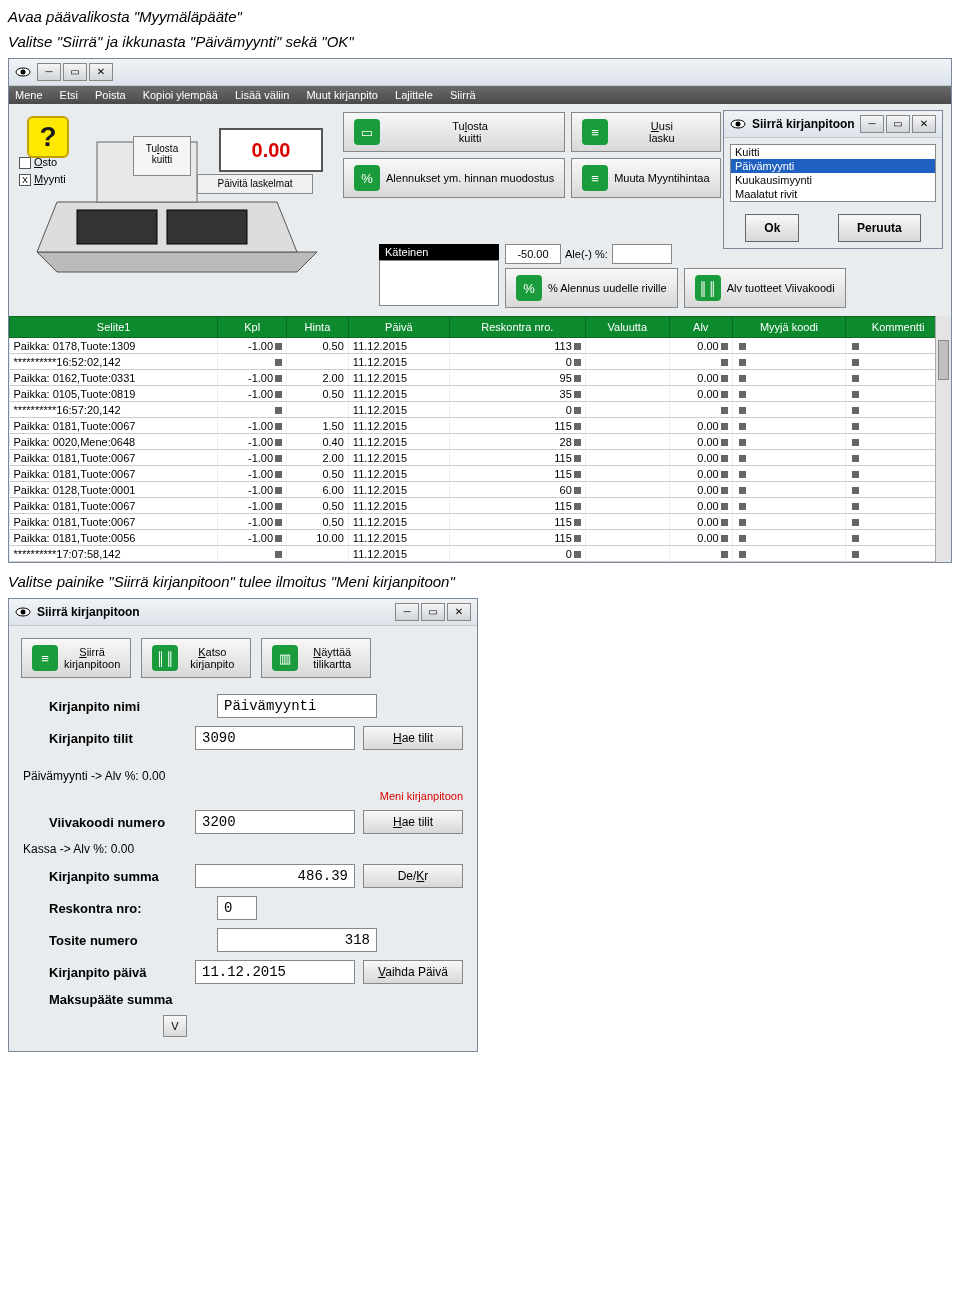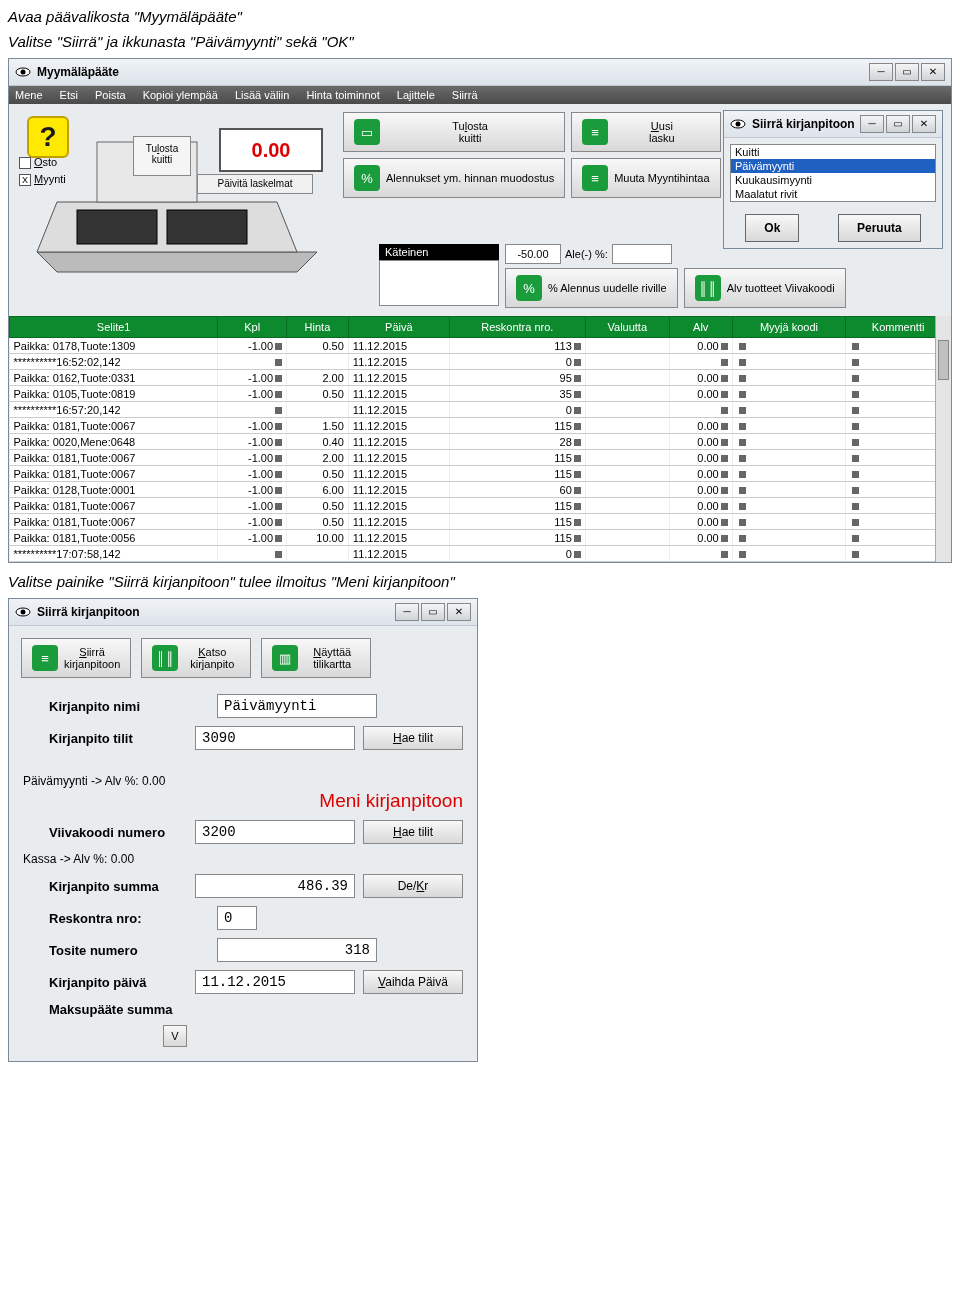--- a/index.html
+++ b/index.html
@@ -58,50 +58,49 @@
 
 .win2 { width: 470px; }
 .btnrow2 { display: flex; gap: 10px; padding: 12px; }
 .form2 { padding: 4px 14px 14px 14px; }
 .frow { display: flex; align-items: center; margin-bottom: 8px; gap: 8px; }
 .flabel { width: 160px; font-size: 13px; }
 .bold { font-weight: bold; margin-left: 26px; }
 .finput { border: 1px solid #888; background: #fff; padding: 3px 6px; font-family: 'Courier New', monospace; font-size: 14px; width: 160px; height: 24px; }
 .finput.r { text-align: right; }
 .fbtn { background: linear-gradient(#f8f8f8,#d8d8d8); border: 1px solid #888; padding: 4px 10px; font-size: 12px; min-width: 100px; cursor: pointer; }
-.red { color: #d00; font-size: 19px; margin-top: 32px; }
+.red { color: #d00; font-size: 11px; margin-top: 32px; }
 .note { font-size: 12px; margin-bottom: 8px; }
 .vbtn { width: 24px; height: 22px; border: 1px solid #888; background: linear-gradient(#f8f8f8,#d8d8d8); text-align: center; line-height: 20px; font-size: 11px; margin-left: 140px; }
 </style>
 </head>
 <body>
 
 <p class="instr">Avaa päävalikosta "Myymäläpääte"</p>
 <p class="instr">Valitse "Siirrä" ja ikkunasta "Päivämyynti" sekä "OK"</p>
 
 <div class="window">
   <div class="titlebar">
     <svg class="eye" viewBox="0 0 16 16">
         <ellipse cx="8" cy="8" rx="7" ry="4" fill="#fff" stroke="#000"></ellipse>
         <circle cx="8" cy="8" r="2.5" fill="#000"></circle>
       </svg>
-    <span class="title">Myymäläpääte</span>
     <div class="winbtns">
       <div class="winbtn">─</div>
       <div class="winbtn">▭</div>
       <div class="winbtn">✕</div>
     </div>
   </div>
   <div class="menubar">
     <span>Mene</span>
     <span>Etsi</span>
     <span>Poista</span>
     <span>Kopioi ylempää</span>
     <span>Lisää väliin</span>
-    <span>Hinta toiminnot</span>
+    <span>Muut kirjanpito</span>
     <span>Lajittele</span>
     <span>Siirrä</span>
   </div>
 
   <div class="toolbar-area">
     <div class="register-img">
       <svg class="reg-svg" viewBox="0 0 320 170">
         <polygon points="20,140 300,140 280,160 40,160" fill="#bbb" stroke="#555"></polygon>
         <polygon points="40,90 260,90 280,140 20,140" fill="#ddd" stroke="#555"></polygon>
         <rect x="60" y="98" width="80" height="34" fill="#333" stroke="#000"></rect>

